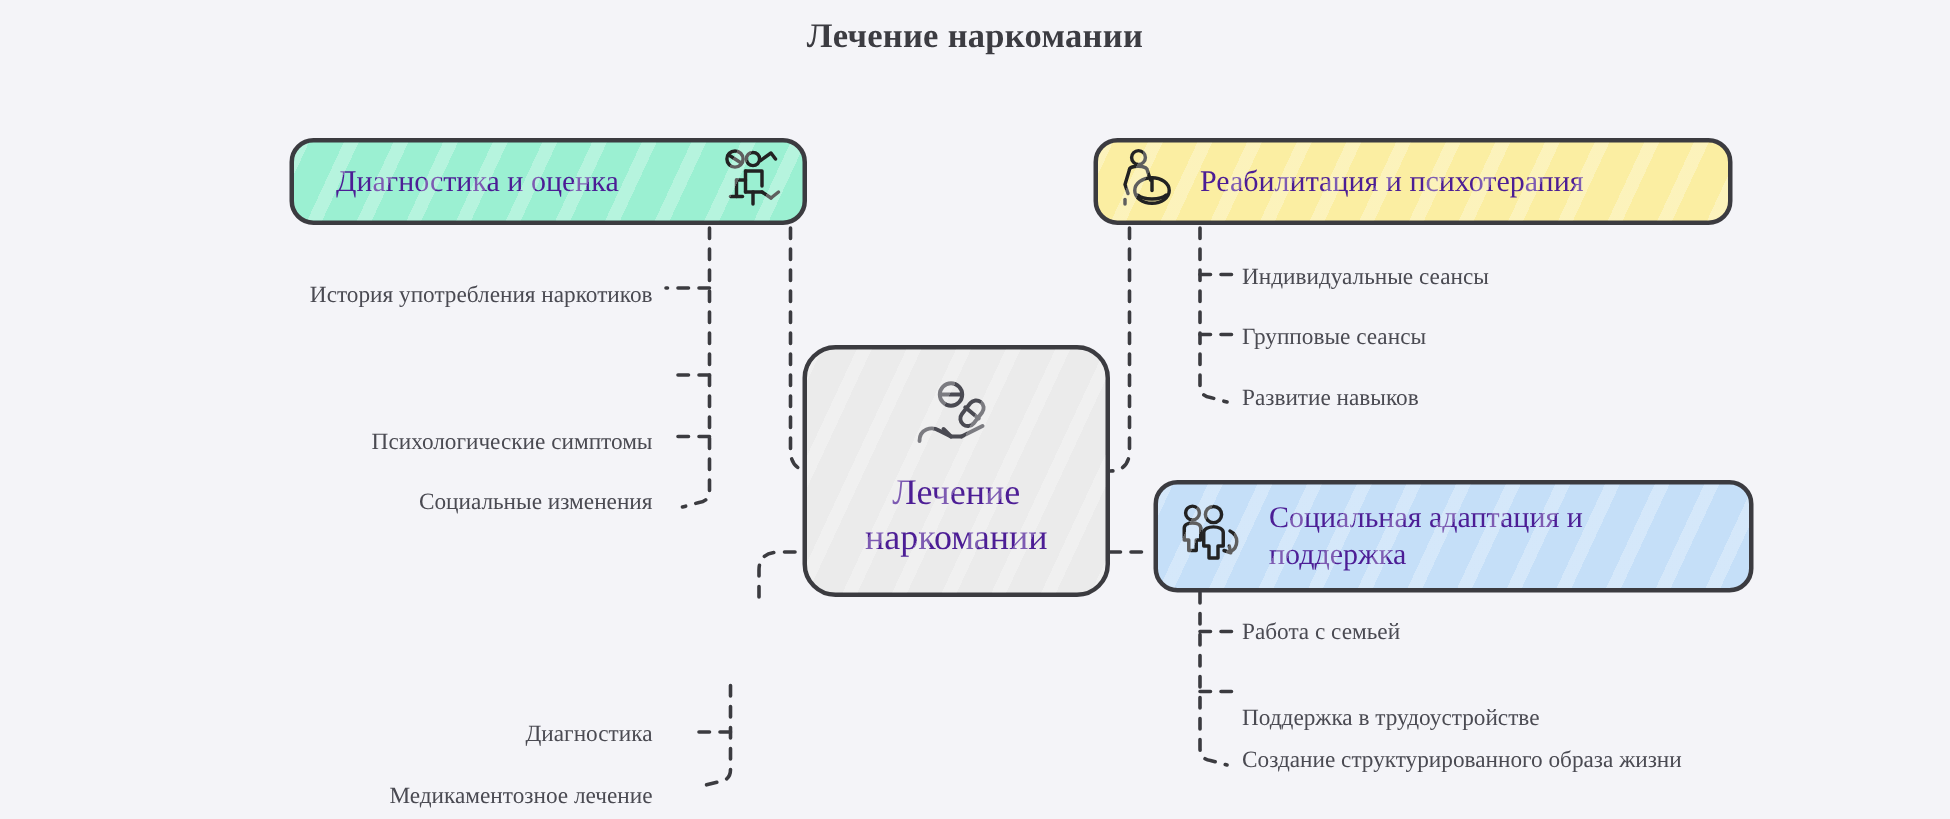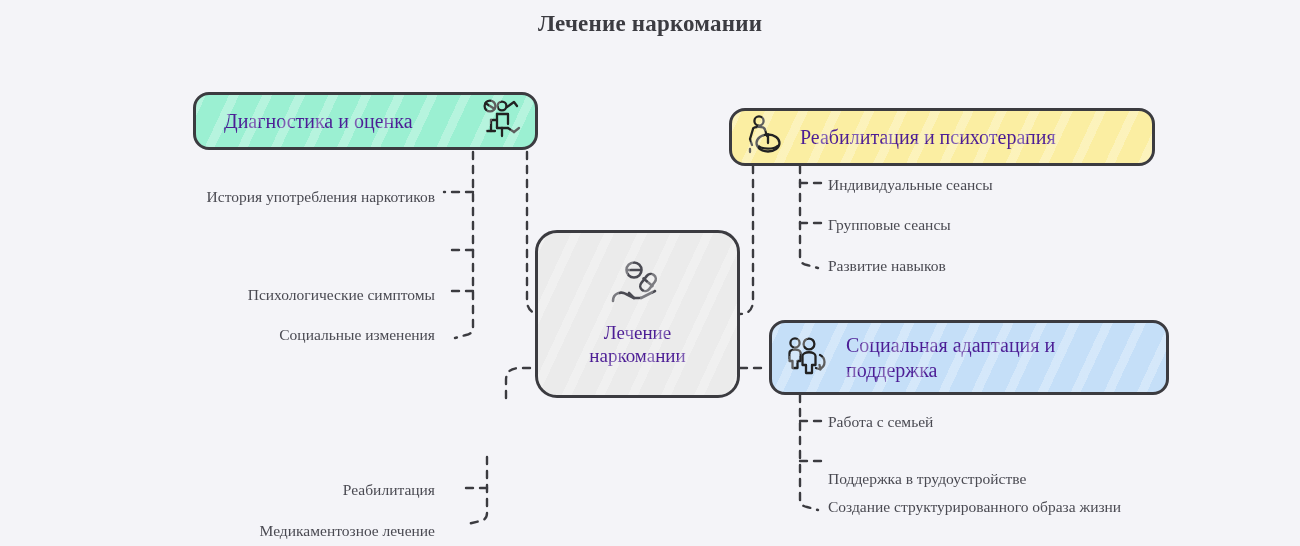--- a/index.html
+++ b/index.html
@@ -41,30 +41,30 @@
     content: ""; position: absolute; inset: 0; pointer-events: none;
     background:
       repeating-linear-gradient(115deg,
         rgba(255,255,255,.55) 0px, rgba(255,255,255,.55) 9px,
         rgba(255,255,255,0)  9px, rgba(255,255,255,0)  30px);
     opacity: .5;
   }
 
   .n-diag  { left:193px;  top:92px;  width:345px; height:58px;
              background:#9bf0d2; padding:0 10px 0 28px; justify-content:space-between; }
-  .n-rehab { left:729px;  top:108px;  width:426px; height:58px;
+  .n-rehab { left:729px;  top:92px;  width:426px; height:58px;
              background:#fbeea2; padding:0 18px 0 12px; gap:14px; }
   .n-social{ left:769px;  top:320px; width:400px; height:75px;
              background:#c5dff8; padding:0 16px 0 14px; gap:14px; }
   .n-refuse{ left:213px;  top:398px; width:315px; height:57px;
              background:#fadcf4; padding:0 12px 0 28px; justify-content:space-between; }
   .n-center{ left:535px;  top:230px; width:205px; height:168px;
              background:#ebebeb; border-radius:22px;
              flex-direction:column; justify-content:center; gap:10px; }
-  .n-center .label { text-align:center; font-size:19px; }
+  .n-center .label { text-align:center; font-size:24px; }
 
   
   .leaf {
     position: absolute;
     font-size: 15.5px; color: #4a4a52; line-height: 1.32;
   }
   .leaf.r { text-align: right; }
   .leaf.l { text-align: left; }
 </style>
 </head>
@@ -176,16 +176,16 @@
   <div class="leaf r" style="left:120px; top:325px; width:315px;">Социальные изменения</div>
 
   <div class="leaf l" style="left:828px; top:175px; width:300px;">Индивидуальные сеансы</div>
   <div class="leaf l" style="left:828px; top:256px; width:300px;">Развитие навыков</div>
   <div class="leaf l" style="left:828px; top:215px; width:300px;">Групповые сеансы</div>
 
   <div class="leaf l" style="left:828px; top:412px; width:310px;">Работа с семьей</div>
   <div class="leaf l" style="left:828px; top:453px; width:310px;margin-top:16px;">Поддержка в трудоустройстве</div>
   <div class="leaf l" style="left:828px; top:497px; width:305px;">Создание структурированного образа жизни</div>
 
-  <div class="leaf r" style="left:150px; top:480px; width:285px;">Реабилитация</div>
+  <div class="leaf r" style="left:150px; top:480px; width:285px;">Диагностика</div>
   <div class="leaf r" style="left:150px; top:521px; width:285px;">Медикаментозное лечение</div>
 
 </div>
 
 </body></html>

